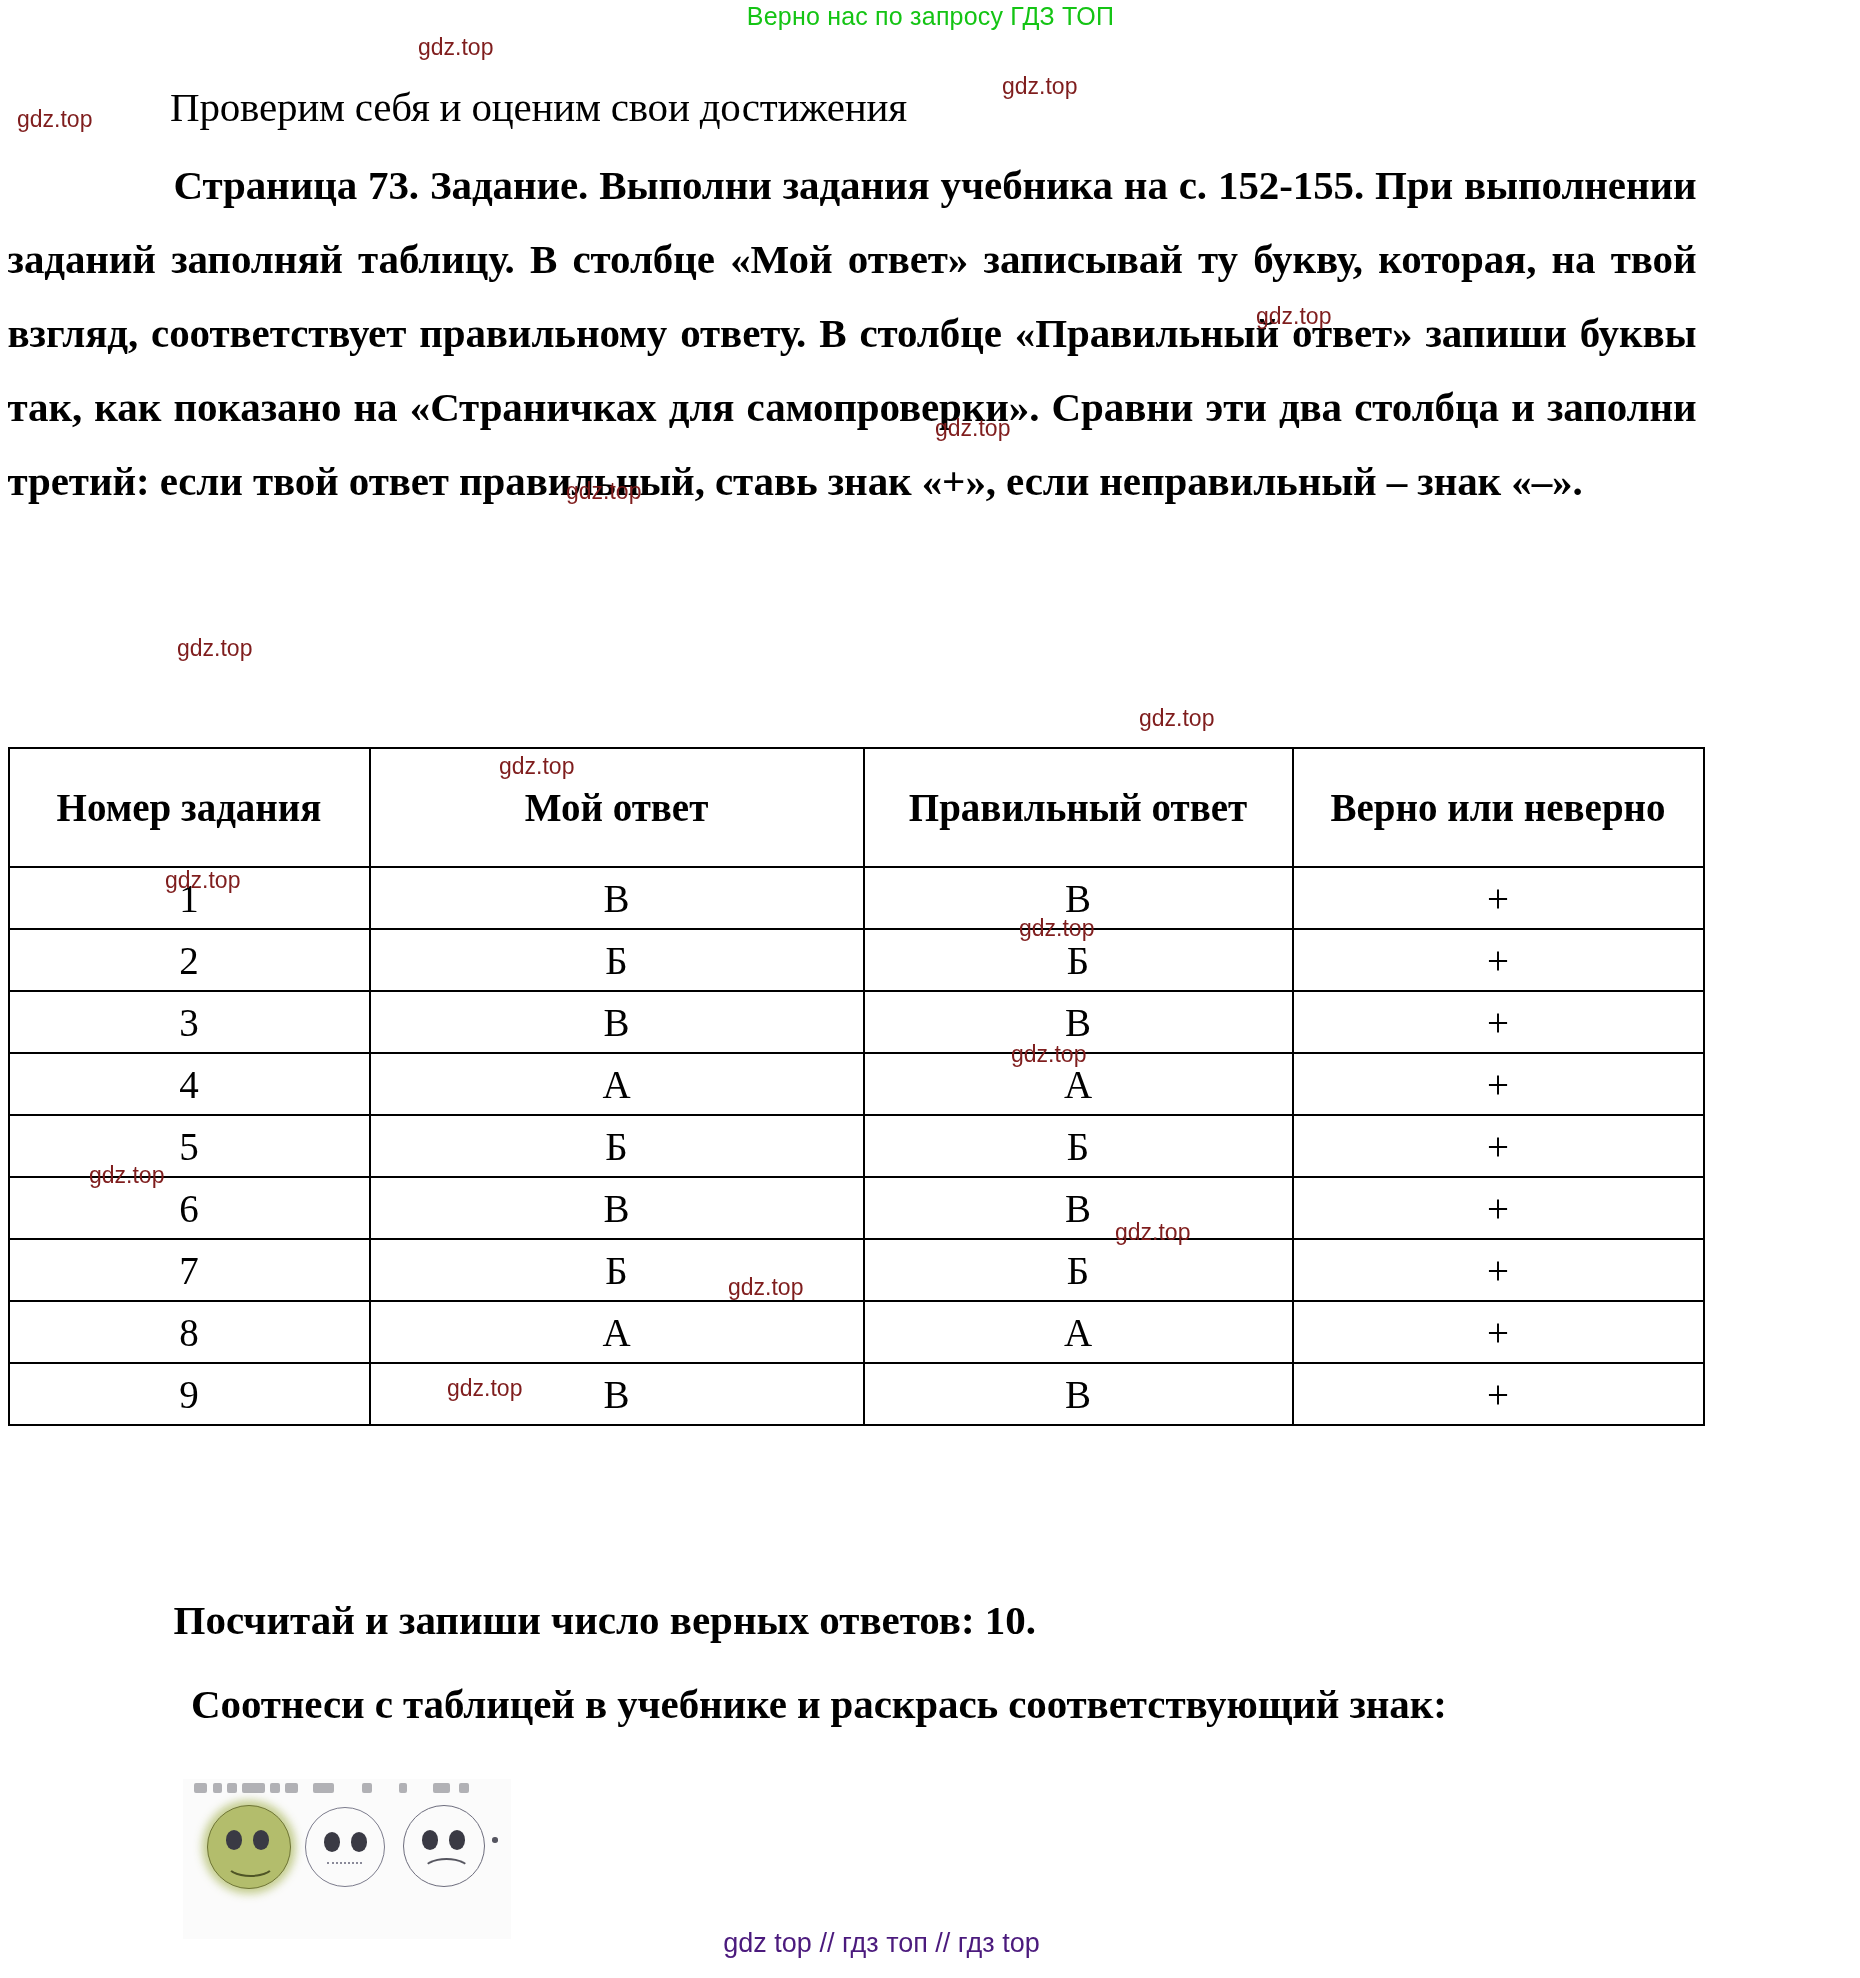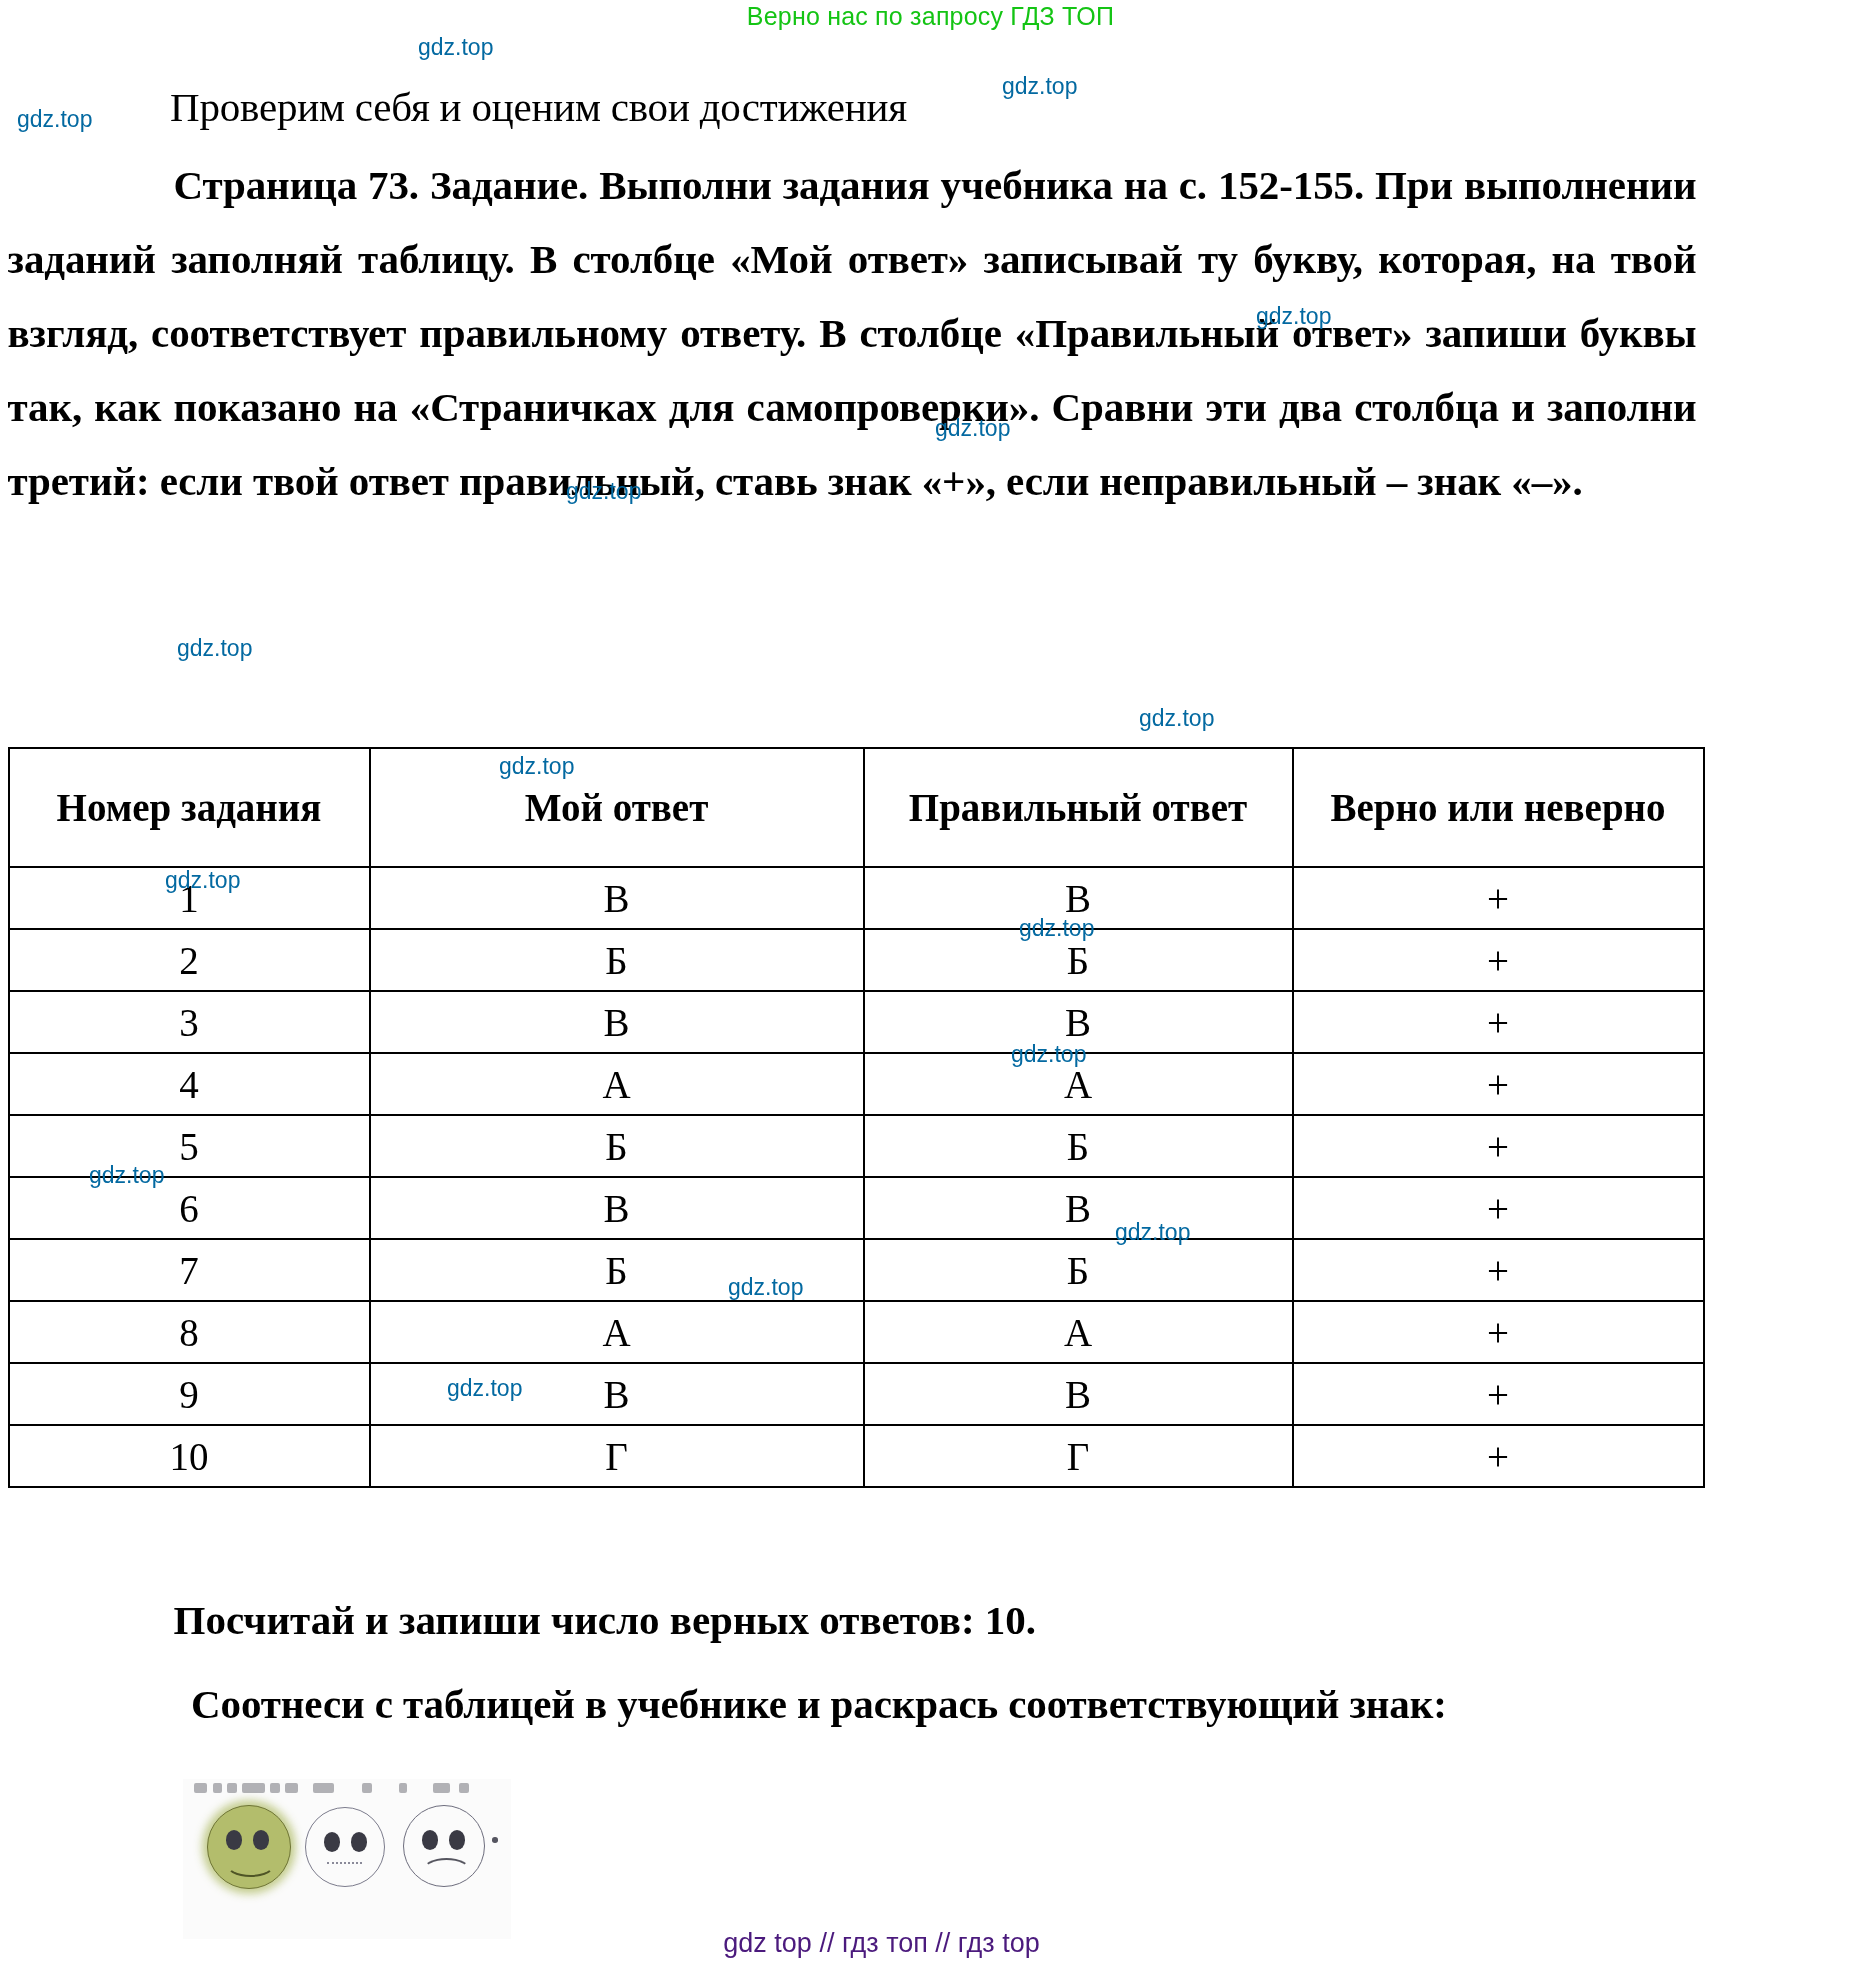--- a/index.html
+++ b/index.html
@@ -28,21 +28,21 @@
     color: #14c414;
     letter-spacing: 0.2px;
     white-space: nowrap;
   }
 
   
   .wm {
     position: absolute;
     font-family: "Liberation Sans", sans-serif;
     font-size: 23px;
-    color: #0369a1;
+    color: #7f1d1d;
     white-space: nowrap;
     z-index: 5;
     text-align: right;
   }
 
   
   .content {
     position: absolute;
     left: 0;
     top: 0;
@@ -328,26 +328,20 @@
         <tr>
           <td>8</td>
           <td>А</td>
           <td>А</td>
           <td>+</td>
         </tr>
         <tr>
           <td>9</td>
           <td>В</td>
           <td>В</td>
-          <td>+</td>
-        </tr>
-        <tr>
-          <td>10</td>
-          <td>Г</td>
-          <td>Г</td>
           <td>+</td>
         </tr>
       </tbody>
     </table>
   </div>
 
   <div class="count-line">
     <b>Посчитай и запиши число верных ответов:</b><span class="plain"> 10.</span>
   </div>
 

